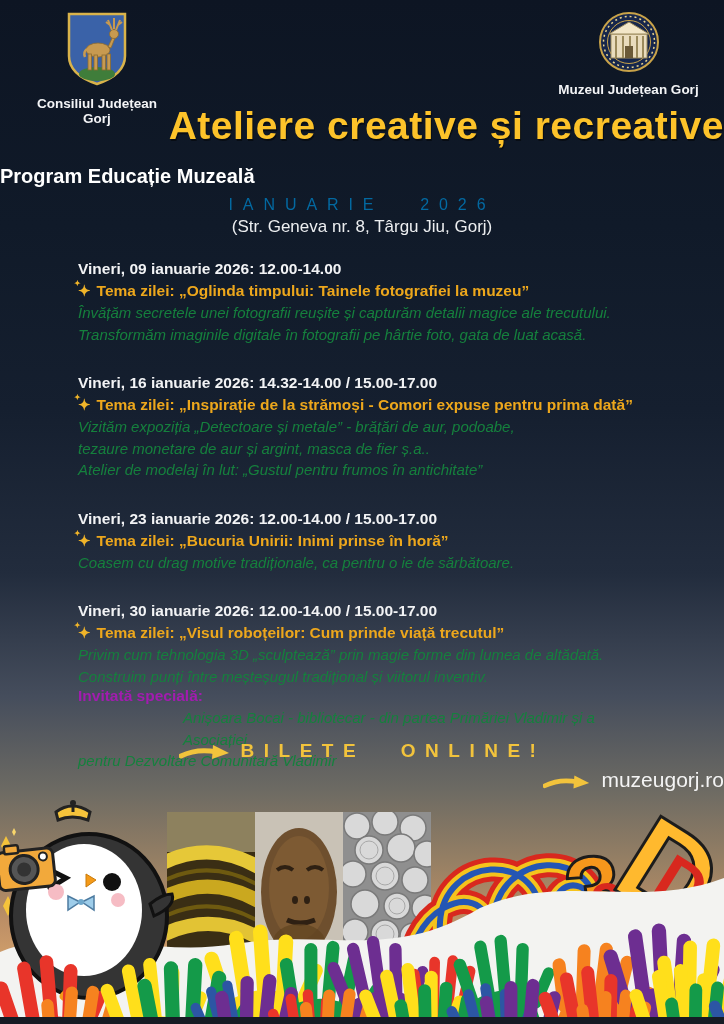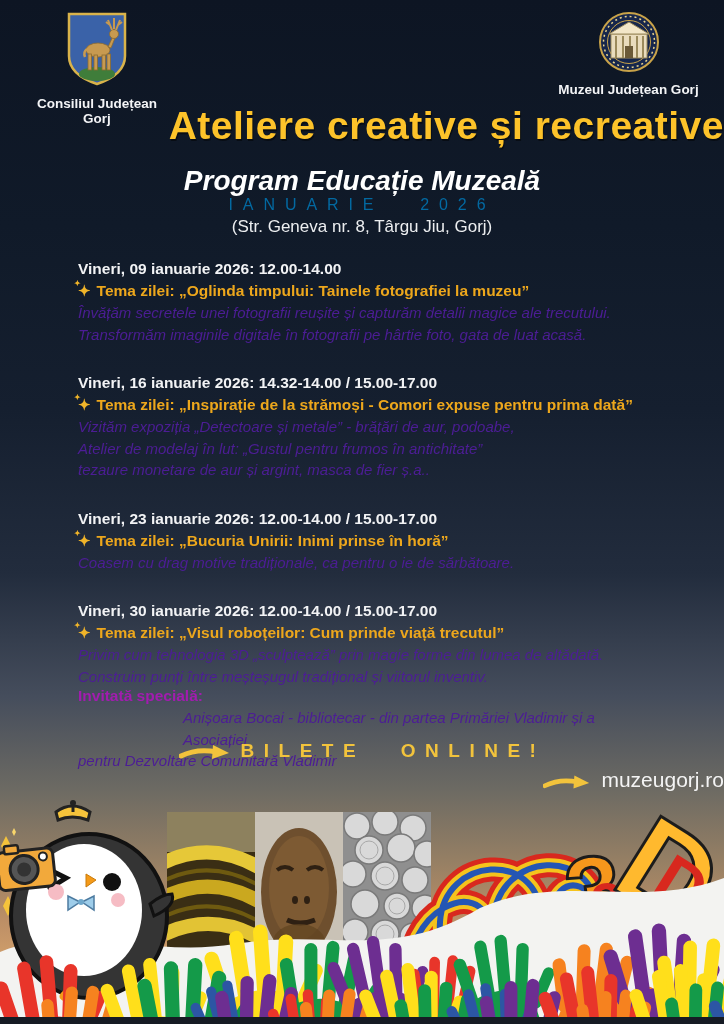--- a/index.html
+++ b/index.html
@@ -11,33 +11,33 @@
   
   .logo-block{position:absolute;top:12px;text-align:center;z-index:3;}
   .logo-block.left{left:22px;width:150px;}
   .logo-block.right{right:18px;width:155px;}
   .logo-caption{color:#f3f4f6;font-weight:bold;font-size:13.5px;margin-top:6px;}
 
   
   .main-title{position:absolute;top:104px;left:0;width:724px;text-align:right;
     color:#fdc32a;font-size:39px;font-weight:bold;letter-spacing:.5px;z-index:3;
     text-shadow:1px 2px 0 rgba(0,0,0,.45);}
-  .subtitle{position:absolute;top:165px;left:0;width:724px;text-align:center;
-    color:#ffffff;font-size:28px;font-weight:bold;z-index:3;font-style:italic;}
+  .subtitle{position:absolute;top:165px;left:0;width:724px;text-align:left;
+    color:#ffffff;font-size:20px;font-weight:bold;z-index:3;}
   .month-line{position:absolute;top:196px;left:0;width:724px;text-align:center;
     color:#0369a1;font-size:16px;letter-spacing:.62em;word-spacing:1.4em;z-index:3;}
   .address-line{position:absolute;top:217px;left:0;width:724px;text-align:center;
     color:#eceef0;font-size:17px;z-index:3;}
 
   
   .events{position:absolute;top:258px;left:78px;width:580px;z-index:3;}
   .event{margin-bottom:27px;}
   .event-date{color:#f2f3f5;font-weight:bold;font-size:15.5px;line-height:22px;}
   .event-theme{color:#eda71c;font-weight:bold;font-size:15.5px;line-height:22px;position:relative;}
-  .event-line{color:#4c1d95;font-style:italic;font-size:15px;line-height:21.5px;}
+  .event-line{color:#15803d;font-style:italic;font-size:15px;line-height:21.5px;}
   .sparkle{display:inline-block;position:relative;color:#f0b429;font-style:normal;
     margin-right:6px;font-size:15px;}
   .sparkle .mini{position:absolute;left:-4px;top:-7px;font-size:8px;}
   .guest-label{color:#a21caf;font-weight:bold;font-size:15.5px;line-height:22px;margin-top:-2px;}
   .guest-line1{padding-left:105px;}
 
   
   .tickets-row{position:absolute;top:740px;left:0;width:724px;text-align:center;z-index:3;}
   .tickets-label{color:#f2c33c;font-size:19px;font-weight:bold;letter-spacing:.5em;word-spacing:1.1em;}
   .site-row{position:absolute;top:768px;left:0;width:724px;text-align:right;z-index:3;}
@@ -110,22 +110,22 @@
     <div class="event-date">Vineri, 09 ianuarie 2026: 12.00-14.00</div>
     <div class="event-theme"><span class="sparkle"><span class="mini">✦</span><span>✦</span></span><span>Tema zilei: „Oglinda timpului: Tainele fotografiei la muzeu”</span></div>
     <div class="event-line">Învățăm secretele unei fotografii reușite și capturăm detalii magice ale trecutului.</div>
     <div class="event-line">Transformăm imaginile digitale în fotografii pe hârtie foto, gata de luat acasă.</div>
   </div>
 
   <div class="event">
     <div class="event-date">Vineri, 16 ianuarie 2026: 14.32-14.00 / 15.00-17.00</div>
     <div class="event-theme"><span class="sparkle"><span class="mini">✦</span><span>✦</span></span><span>Tema zilei: „Inspirație de la strămoși - Comori expuse pentru prima dată”</span></div>
     <div class="event-line">Vizităm expoziția „Detectoare și metale” - brățări de aur, podoabe,</div>
+    <div class="event-line">tezaure monetare de aur și argint, masca de fier ș.a..</div>
     <div class="event-line">Atelier de modelaj în lut: „Gustul pentru frumos în antichitate”</div>
-    <div class="event-line">tezaure monetare de aur și argint, masca de fier ș.a..</div>
   </div>
 
   <div class="event">
     <div class="event-date">Vineri, 23 ianuarie 2026: 12.00-14.00 / 15.00-17.00</div>
     <div class="event-theme"><span class="sparkle"><span class="mini">✦</span><span>✦</span></span><span>Tema zilei: „Bucuria Unirii: Inimi prinse în horă”</span></div>
     <div class="event-line">Coasem cu drag motive tradiționale, ca pentru o ie de sărbătoare.</div>
   </div>
 
   <div class="event" style="margin-bottom:0;">
     <div class="event-date">Vineri, 30 ianuarie 2026: 12.00-14.00 / 15.00-17.00</div>

